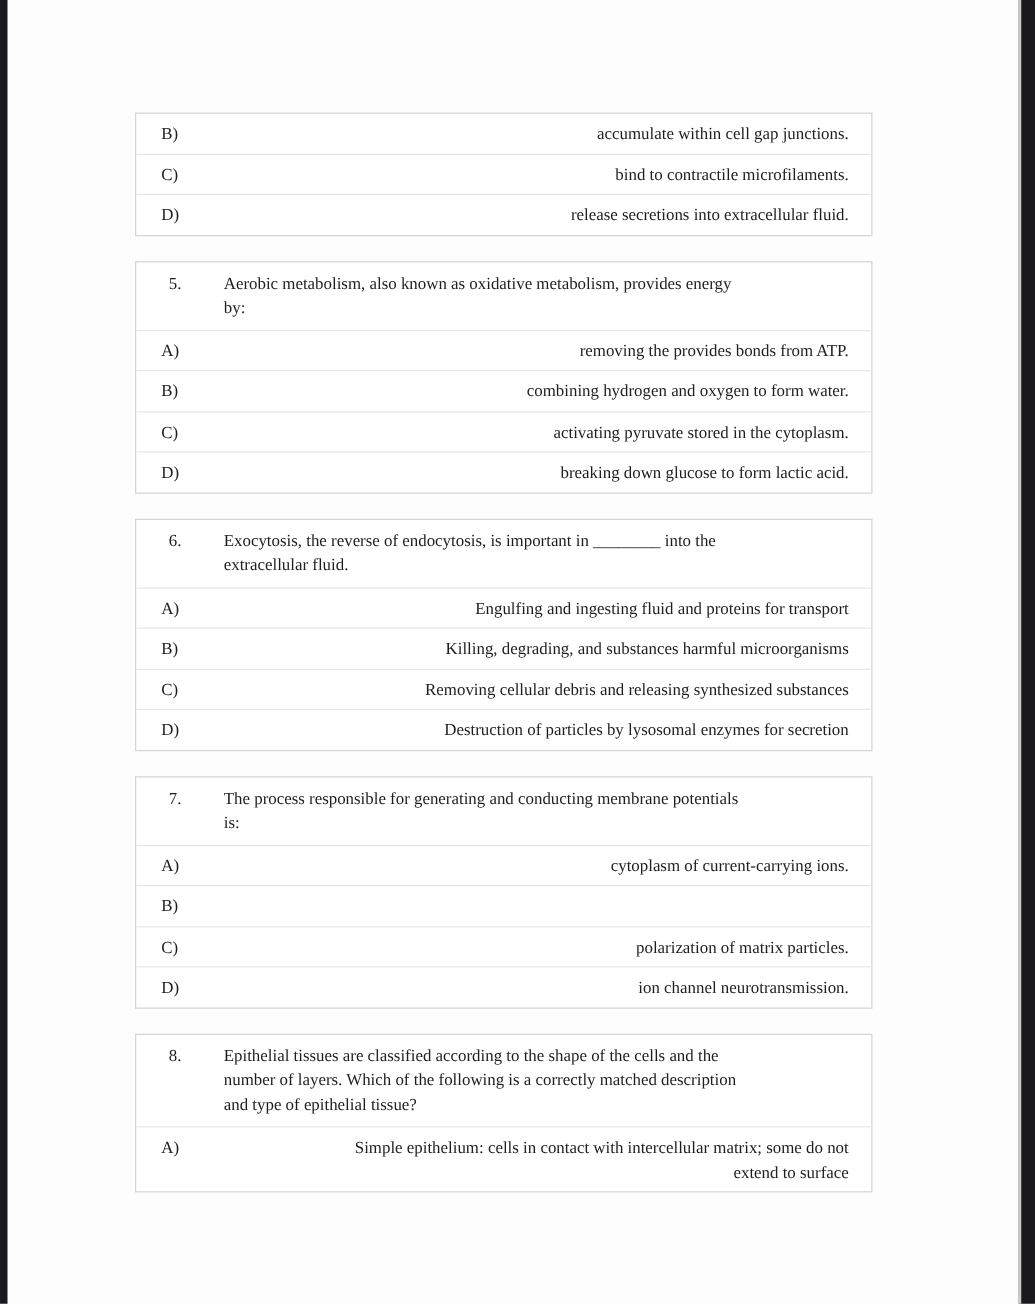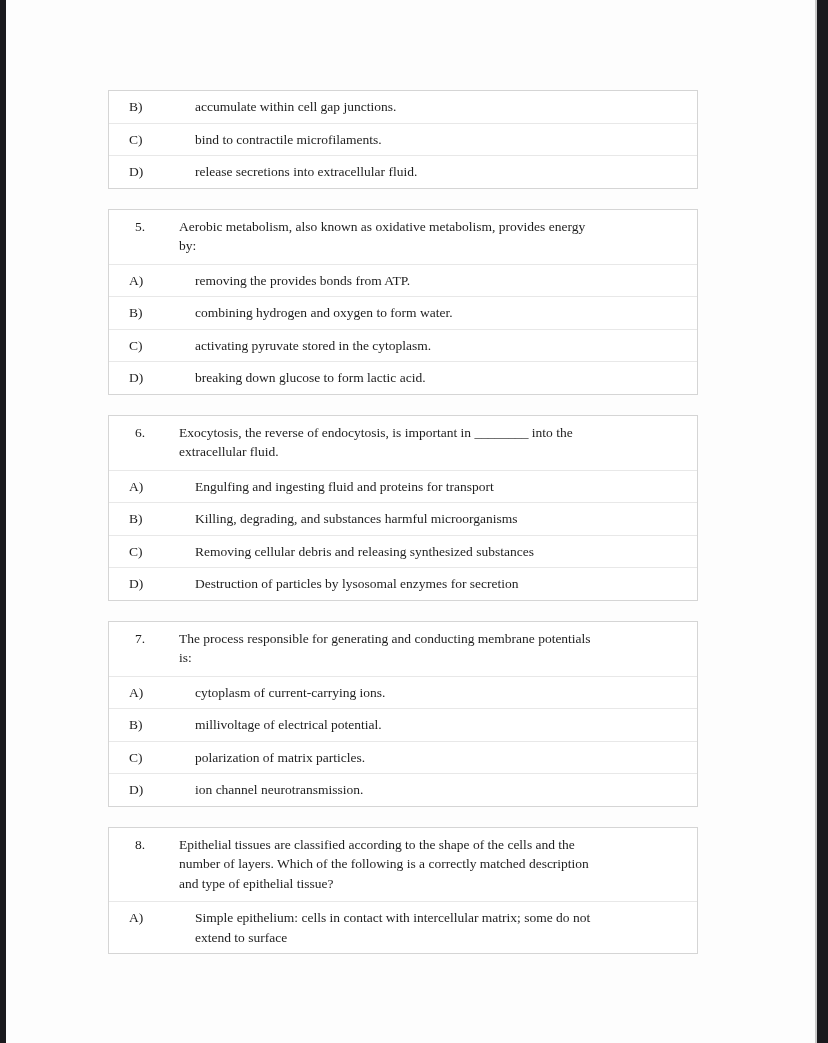--- a/index.html
+++ b/index.html
@@ -49,21 +49,21 @@
     flex: 0 0 70px;
     box-sizing: border-box;
     padding-left: 20px;
   }
   .label.qnum { padding-left: 26px; }
   .text {
     flex: 1;
     padding-right: 18px;
     white-space: pre-line;
   }
-  .opt-text { margin-left: 16px; }
+  .opt-text { margin-left: 16px; text-align: right; }
 </style>
 </head>
 <body>
 
 <div class="content">
 
   <section class="qblock">
     <div class="row option">
       <div class="label">B)</div>
       <div class="text opt-text">accumulate within cell gap junctions.</div>
@@ -131,21 +131,20 @@
       <div class="label qnum">7.</div>
       <div class="text">The process responsible for generating and conducting membrane potentials
 is:</div>
     </div>
     <div class="row option">
       <div class="label">A)</div>
       <div class="text opt-text">cytoplasm of current-carrying ions.</div>
     </div>
     <div class="row option">
       <div class="label">B)</div>
-      <div class="text opt-text">millivoltage of electrical potential.</div>
     </div>
     <div class="row option">
       <div class="label">C)</div>
       <div class="text opt-text">polarization of matrix particles.</div>
     </div>
     <div class="row option">
       <div class="label">D)</div>
       <div class="text opt-text">ion channel neurotransmission.</div>
     </div>
   </section>

